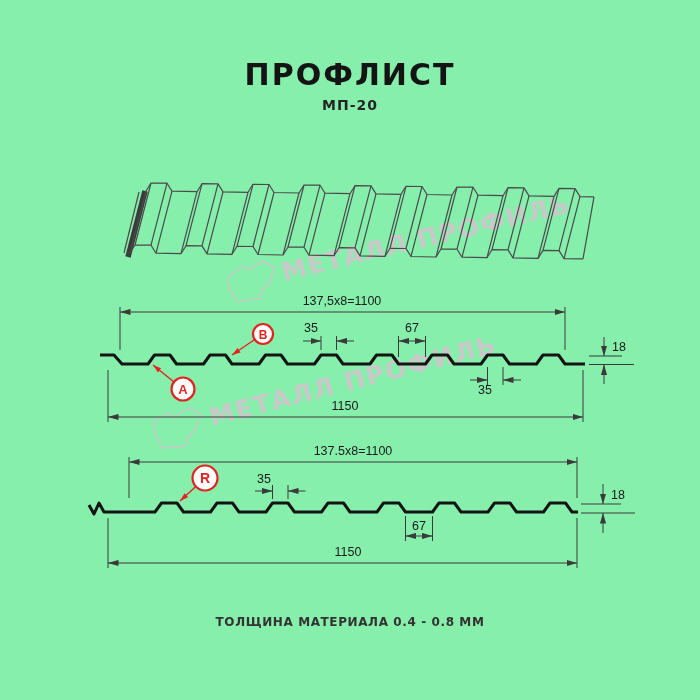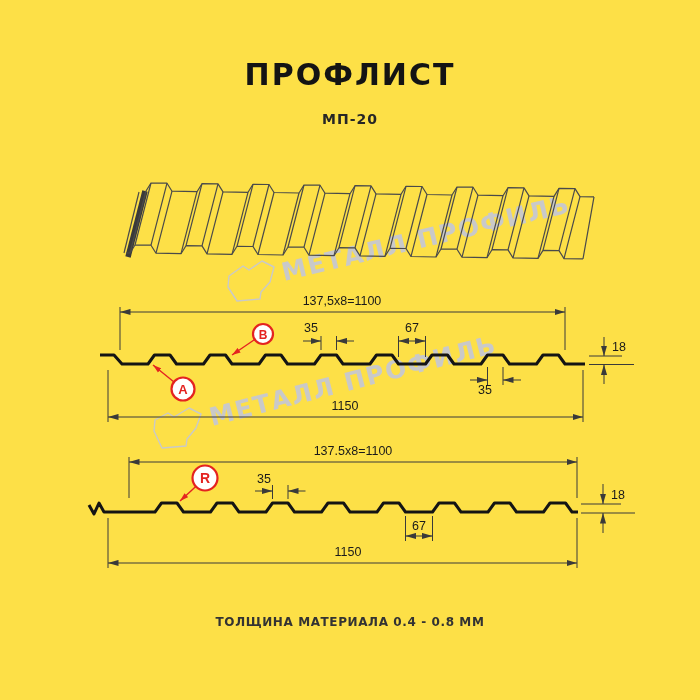--- a/index.html
+++ b/index.html
@@ -1,21 +1,21 @@
 <!DOCTYPE html>
 <html><head>
 <meta charset="utf-8">
 <style>
   html,body{margin:0;padding:0;background:#ffffff;}
-  .page{position:relative;width:700px;height:700px;background:#fde047;overflow:hidden;
+  .page{position:relative;width:700px;height:700px;background:#86efac;overflow:hidden;
         font-family:"Liberation Sans",sans-serif;}
   .hdr{position:absolute;top:0;left:0;width:700px;text-align:center;}
   .title{margin-top:57px;font-family:"DejaVu Sans",sans-serif;font-weight:bold;
          font-size:30px;letter-spacing:2px;color:#141414;}
-  .subtitle{margin-top:19px;font-family:"DejaVu Sans",sans-serif;font-weight:bold;
+  .subtitle{margin-top:5px;font-family:"DejaVu Sans",sans-serif;font-weight:bold;
             font-size:14px;letter-spacing:1px;color:#262626;}
   .footer{position:absolute;top:615px;left:0;width:700px;text-align:center;
           font-family:"DejaVu Sans",sans-serif;font-weight:600;font-size:12px;
           letter-spacing:0.6px;color:#333333;}
   svg.drawing{position:absolute;top:0;left:0;}
   .dimline{stroke:#3a3a3a;stroke-width:1;fill:none;}
   .extline{stroke:#3a3a3a;stroke-width:1;fill:none;}
   .dimtext{font-family:"Liberation Sans",sans-serif;font-size:12.5px;fill:#1a1a1a;}
   .profile{stroke:#141414;stroke-width:3;fill:none;stroke-linejoin:round;}
   .sheet3d{stroke:#4a4a4a;stroke-width:1.2;fill:none;stroke-linejoin:round;}

